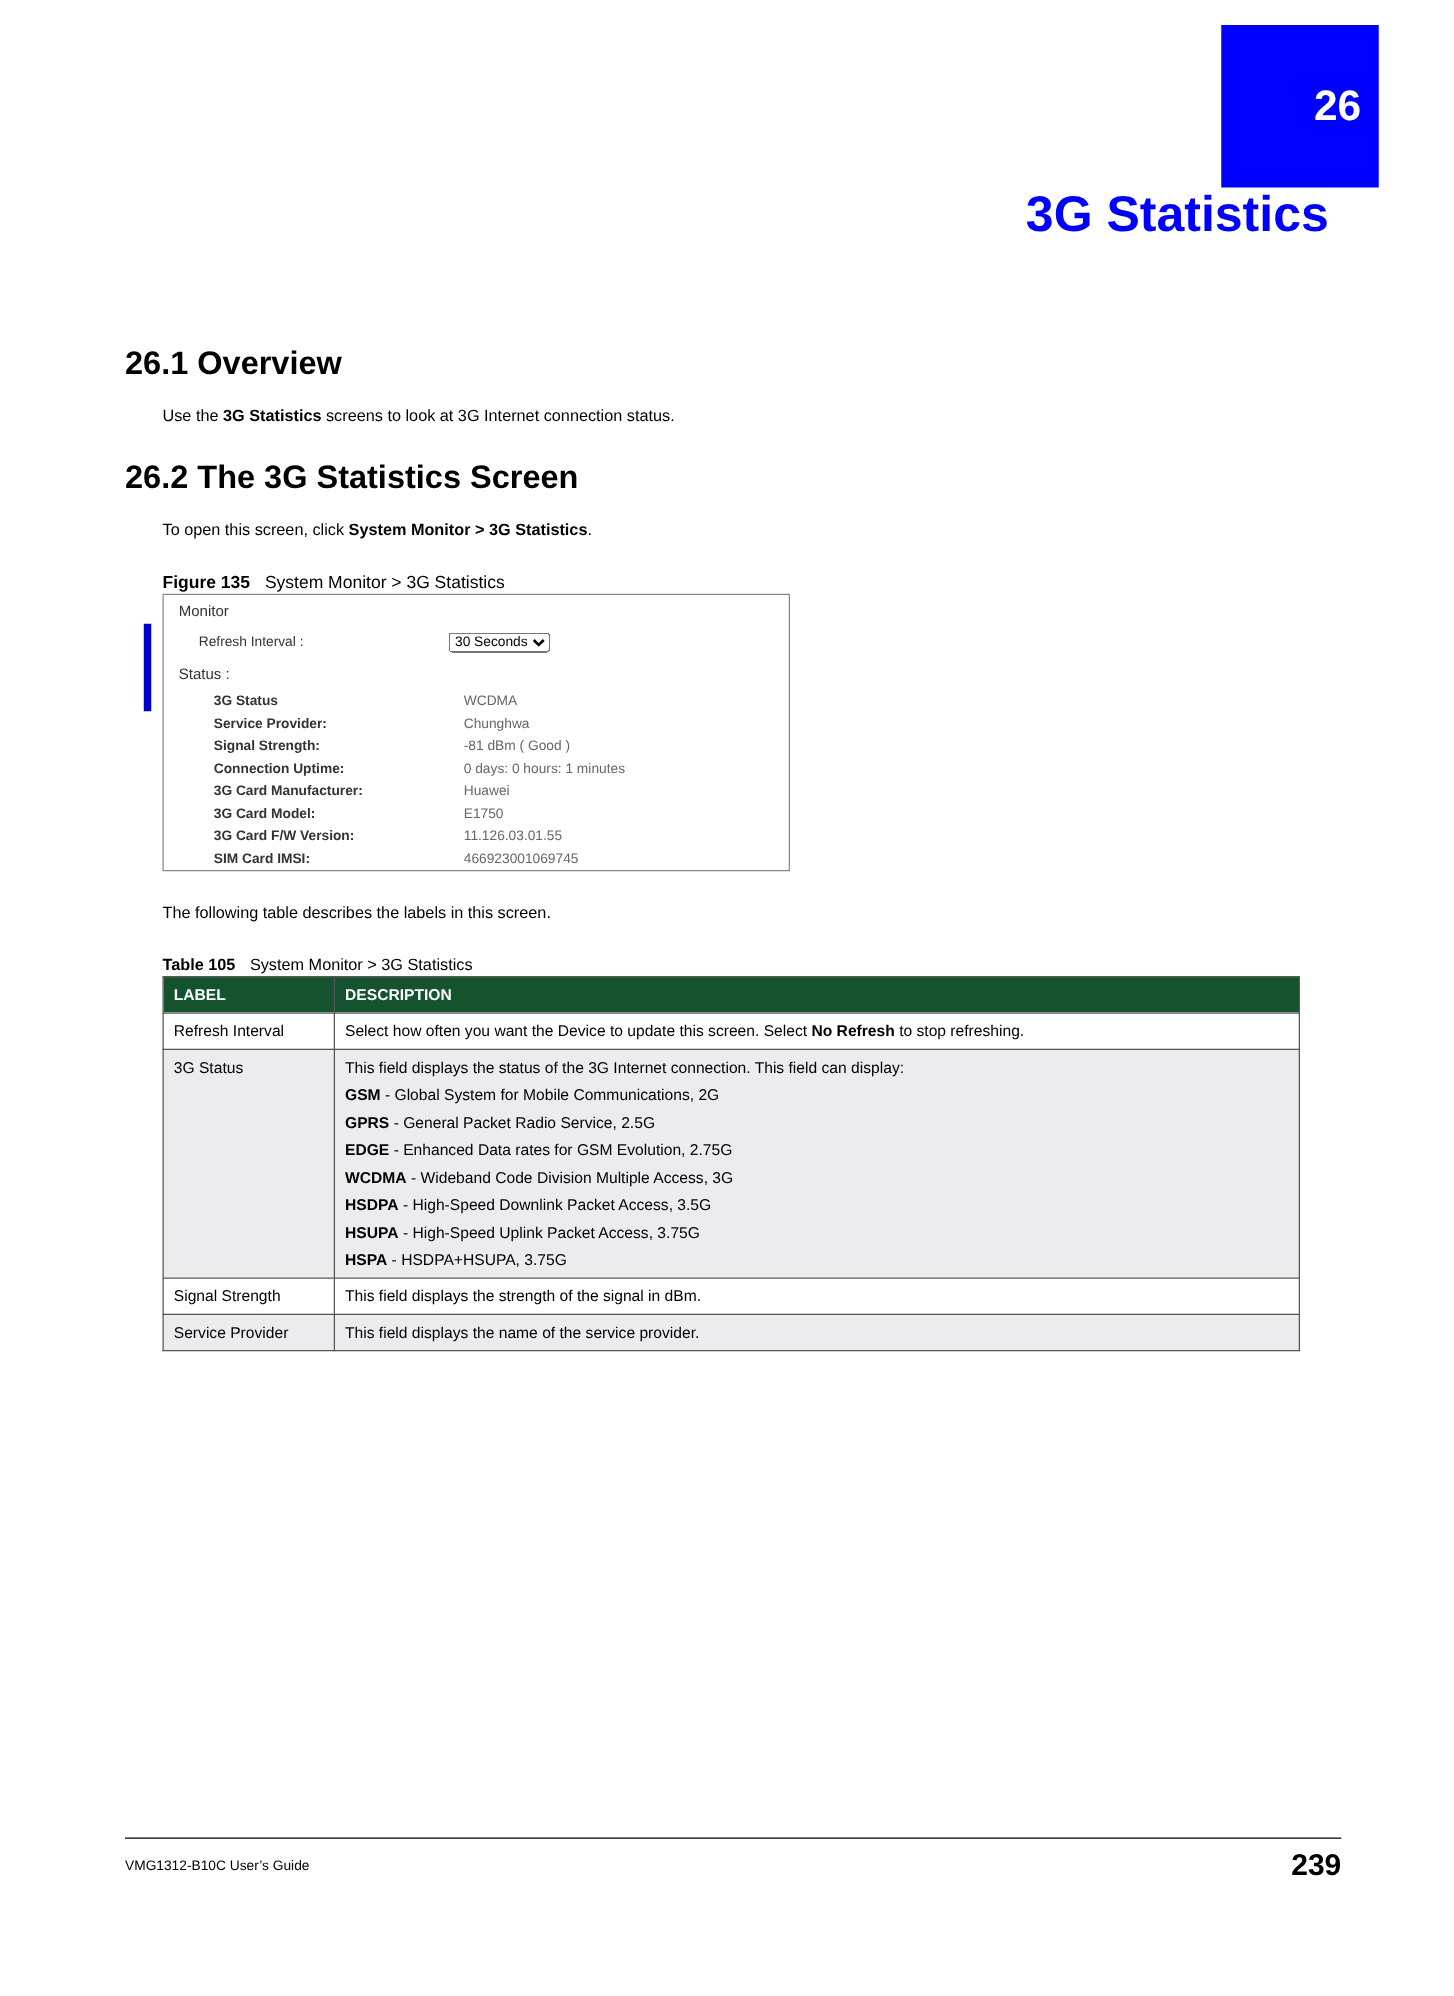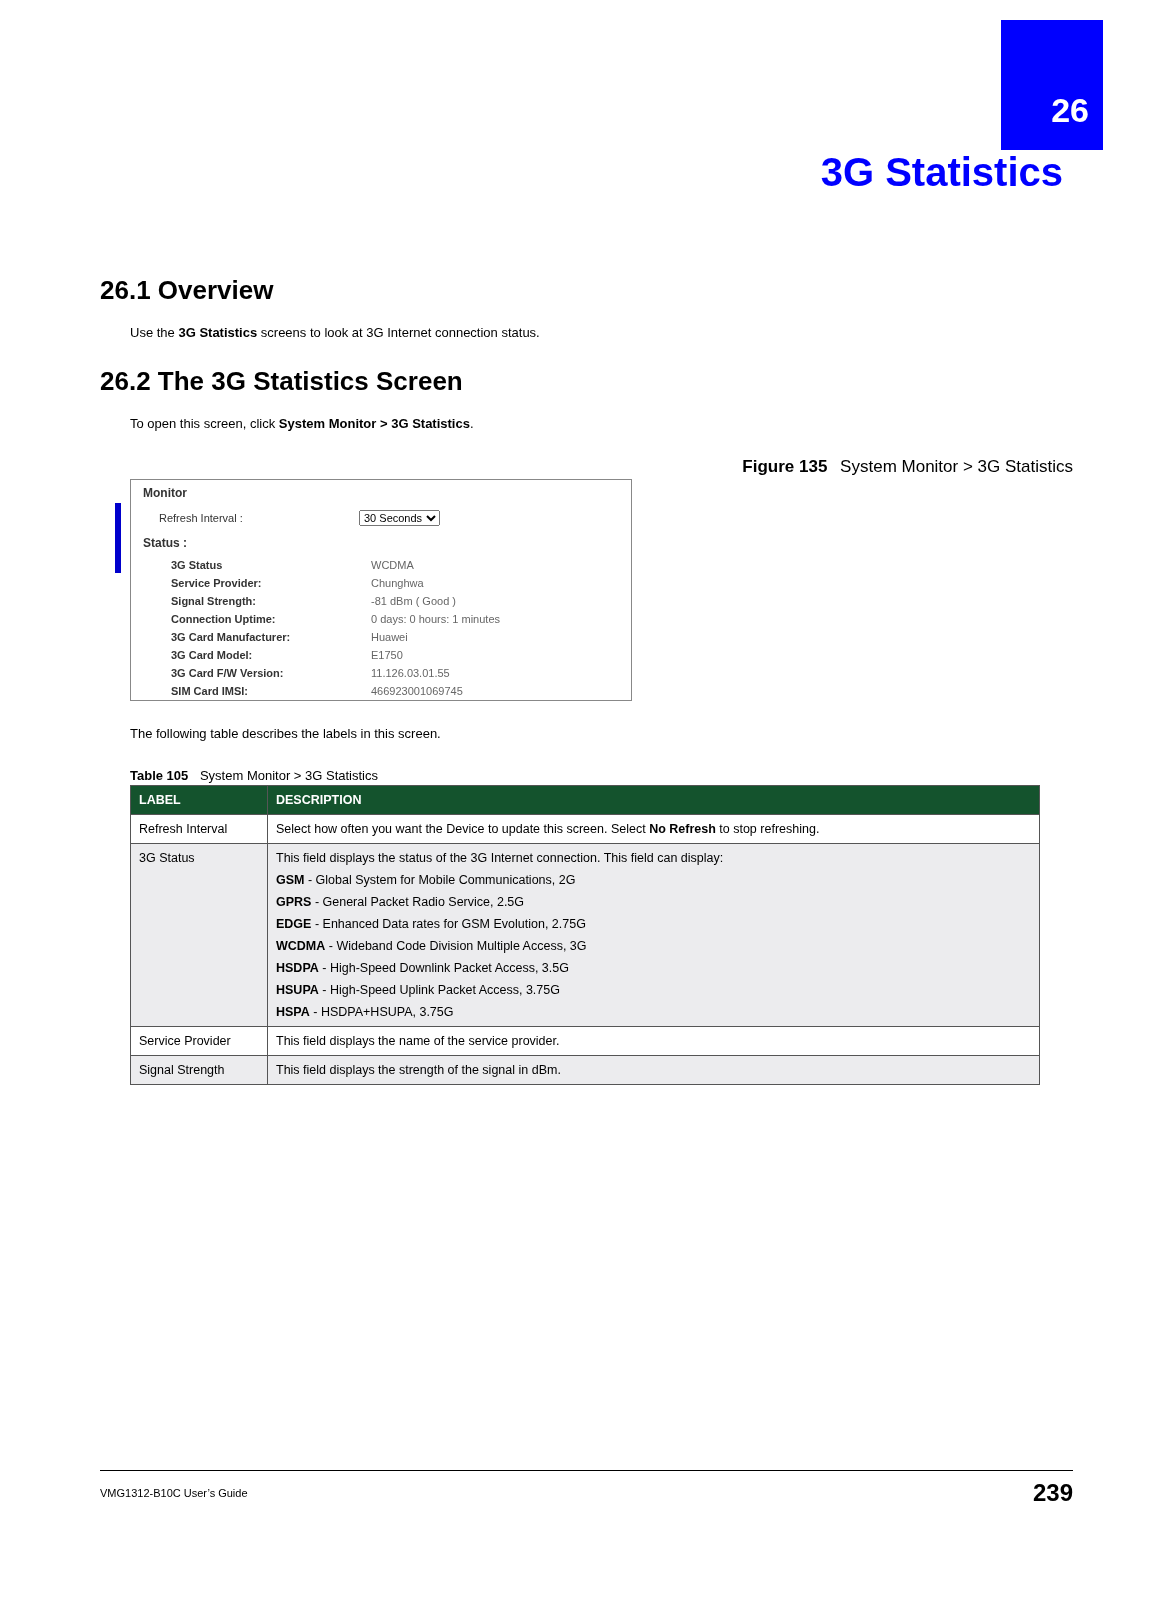--- a/index.html
+++ b/index.html
@@ -14,26 +14,26 @@
   .page {
     padding: 30px 90px 30px 100px;
     min-height: 1537px;
     position: relative;
     box-sizing: border-box;
   }
   .chapter-tab {
     position: absolute;
     top: 20px;
     right: 60px;
-    width: 102px;
+    width: 126px;
     height: 130px;
     background: #0000ff;
     color: #fff;
     display: flex;
-    align-items: flex-end;
+    align-items: center;
     justify-content: flex-end;
     padding: 20px 14px;
     box-sizing: border-box;
   }
   .chapter-tab span {
     font-family: Arial, sans-serif;
     font-weight: bold;
     font-size: 34px;
   }
   .chapter-title {
@@ -52,41 +52,40 @@
     font-weight: bold;
     margin-top: 16px;
     margin-bottom: 18px;
   }
   .body-text {
     font-size: 13px;
     line-height: 1.4;
     margin: 8px 0 24px 30px;
   }
   .figure-caption {
-    font-size: 17px;
+    font-size: 14px;
     font-weight: bold;
     margin: 6px 0 0 30px;
-    text-align: right;
   }
   .figure-caption .cap-text {
     font-weight: normal;
     margin-left: 8px;
   }
   .screenshot {
     margin: 2px 0 24px 30px;
     border: 1px solid #888;
     background: #fff;
     width: 500px;
     font-family: Arial, sans-serif;
     font-size: 11px;
     color: #555;
   }
   .screenshot .sect {
     padding: 6px 12px;
-    font-weight: bold;
+    font-weight: normal;
     color: #333;
     font-size: 12px;
   }
   .screenshot .row {
     display: flex;
     align-items: center;
     padding: 4px 20px 4px 28px;
   }
   .screenshot .row.tight { padding-left: 40px; padding-top:3px; padding-bottom:3px;}
   .screenshot .label {
@@ -274,27 +273,27 @@
               <p><b class="inline">GPRS</b><span> - General Packet Radio Service, 2.5G</span></p>
               <p><b class="inline">EDGE</b><span> - Enhanced Data rates for GSM Evolution, 2.75G</span></p>
               <p><b class="inline">WCDMA</b><span> - Wideband Code Division Multiple Access, 3G</span></p>
               <p><b class="inline">HSDPA</b><span> - High-Speed Downlink Packet Access, 3.5G</span></p>
               <p><b class="inline">HSUPA</b><span> - High-Speed Uplink Packet Access, 3.75G</span></p>
               <p><b class="inline">HSPA</b><span> - HSDPA+HSUPA, 3.75G</span></p>
             </div>
           </td>
         </tr>
         <tr>
+          <td>Signal Strength</td>
+          <td>This field displays the strength of the signal in dBm.</td>
+        </tr>
+        <tr>
           <td>Service Provider</td>
           <td>This field displays the name of the service provider.</td>
         </tr>
-        <tr>
-          <td>Signal Strength</td>
-          <td>This field displays the strength of the signal in dBm.</td>
-        </tr>
       </tbody>
   </table>
 
   <div class="footer">
     <span class="guide">VMG1312-B10C User’s Guide</span>
     <span class="pagenum">239</span>
   </div>
 
 </div>
 

